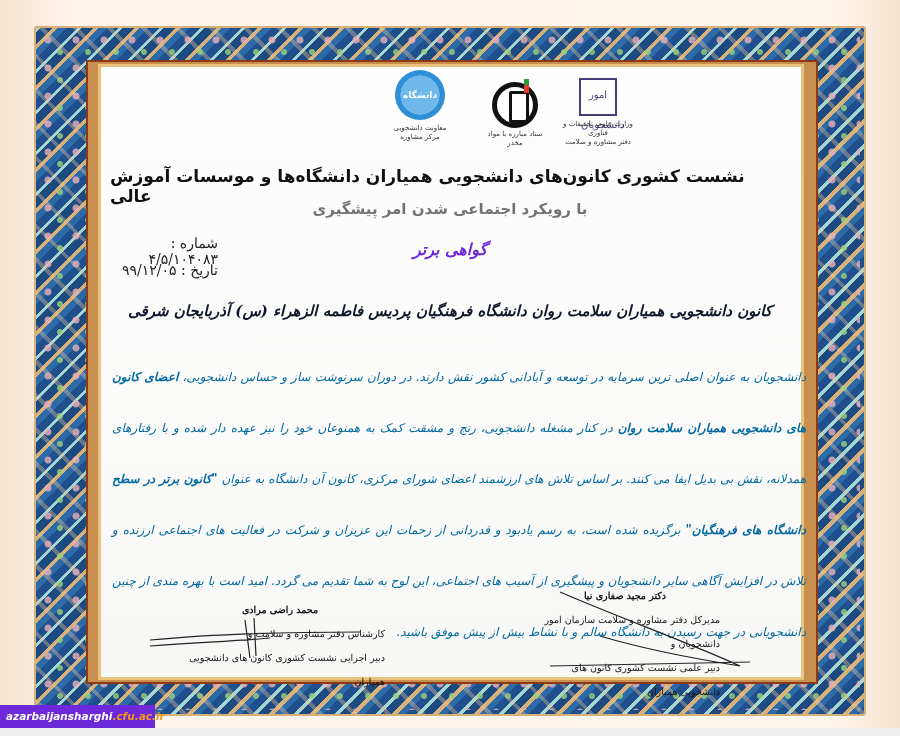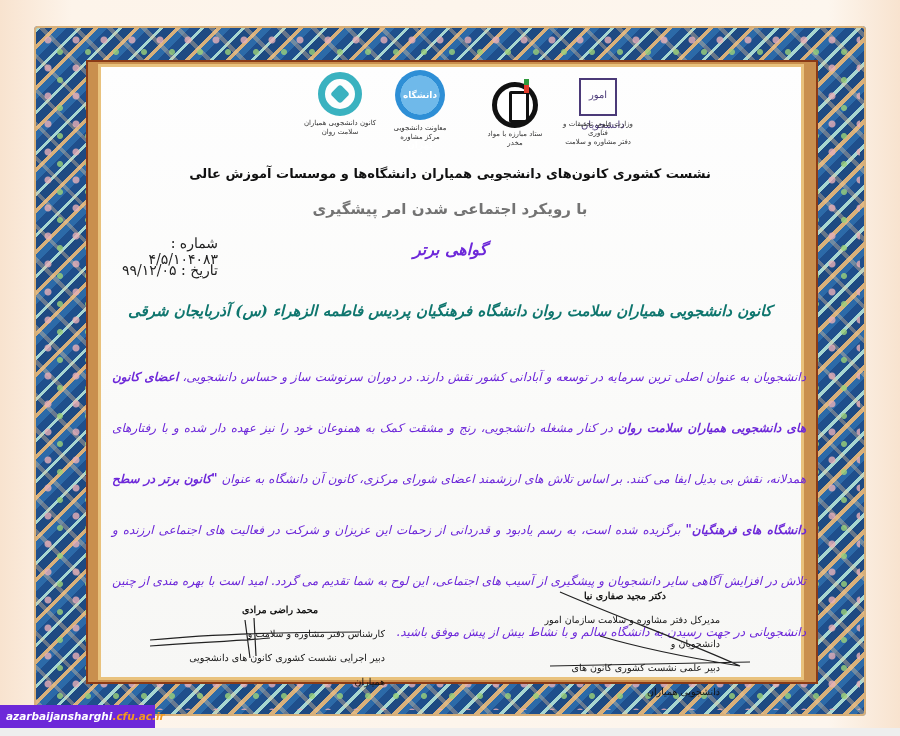--- a/index.html
+++ b/index.html
@@ -67,44 +67,44 @@
   .logo-setad .mark::after {
     content: ""; position: absolute; right: 4px; top: -2px; width: 5px; height: 8px;
     background: #e23a2a; box-shadow: 0 -6px 0 #2f9a3c;
   }
   .logo-msrt { left: 268px; top: 8px; width: 80px; }
   .logo-msrt .mark {
     width: 34px; height: 34px; margin: 0 auto 4px; border: 2px solid #4b3a78;
     color: #4b3a78; font-size: 10px; line-height: 30px; font-family: "DejaVu Serif", serif;
   }
   .title-1 {
-    position: absolute; top: 166px; left: 110px; width: 680px; text-align: center;
-    font-family: "DejaVu Sans", sans-serif; font-weight: bold; font-size: 13px; color: #111;
+    position: absolute; top: 166px; left: 110px; width: 680px; text-align: left;
+    font-family: "DejaVu Sans", sans-serif; font-weight: bold; font-size: 17px; color: #111;
     direction: rtl;
   }
   .title-2 {
     position: absolute; top: 200px; left: 110px; width: 680px; text-align: center;
     font-family: "DejaVu Sans", sans-serif; font-weight: bold; font-size: 15px; color: #737373;
     direction: rtl;
   }
   .cert-title {
     position: absolute; top: 240px; left: 380px; width: 140px; text-align: center;
     font-size: 16px; font-weight: bold; font-style: italic; color: #6d28d9; direction: rtl;
   }
   .meta { position: absolute; left: 118px; width: 100px; direction: rtl; font-size: 14px; color: #222; text-align: right; }
   .meta-number { top: 235px; }
   .meta-date { top: 262px; }
   .recipient {
     position: absolute; top: 302px; left: 120px; width: 660px; text-align: center;
-    font-size: 15px; font-weight: bold; font-style: italic; color: #0f766e; direction: rtl;
+    font-size: 15px; font-weight: bold; font-style: italic; color: #0f172a; direction: rtl;
   }
   .body-text {
     position: absolute; top: 352px; left: 112px; width: 694px;
     direction: rtl; text-align: justify; text-align-last: right;
-    font-size: 12px; line-height: 51px; color: #6d28d9; font-style: italic;
+    font-size: 12px; line-height: 51px; color: #0369a1; font-style: italic;
   }
   .body-text b { font-weight: bold; }
   .sig { position: absolute; direction: rtl; text-align: right; font-size: 9.5px; line-height: 24px; color: #111; }
   .sig-right { left: 530px; top: 584px; width: 190px; }
   .sig-left { left: 175px; top: 598px; width: 210px; }
   .sig-name { font-weight: bold; text-align: center; }
   .scribble { position: absolute; pointer-events: none; }
   .watermark {
     position: absolute; left: 0; top: 705px; height: 23px; width: 155px;
     background: #6d28d9; color: #fff; font-family: "DejaVu Sans", sans-serif;
@@ -117,25 +117,20 @@
 </head>
 <body>
 
 <div class="outer-bg"></div>
 <div class="frame"></div>
 <div class="inner-band"></div>
 
 <div class="paper"></div>
 
 <div class="logos">
-  <div class="logo logo-kanoon">
-    <div class="mark"></div>
-    <div>کانون دانشجویی همیاران</div>
-    <div>سلامت روان</div>
-  </div>
   <div class="logo logo-tehran">
     <div class="mark">دانشگاه تهران</div>
     <div>معاونت دانشجویی</div>
     <div>مرکز مشاوره</div>
   </div>
   <div class="logo logo-setad">
     <div class="mark"></div>
     <div>ستاد مبارزه با مواد مخدر</div>
   </div>
   <div class="logo logo-msrt">

